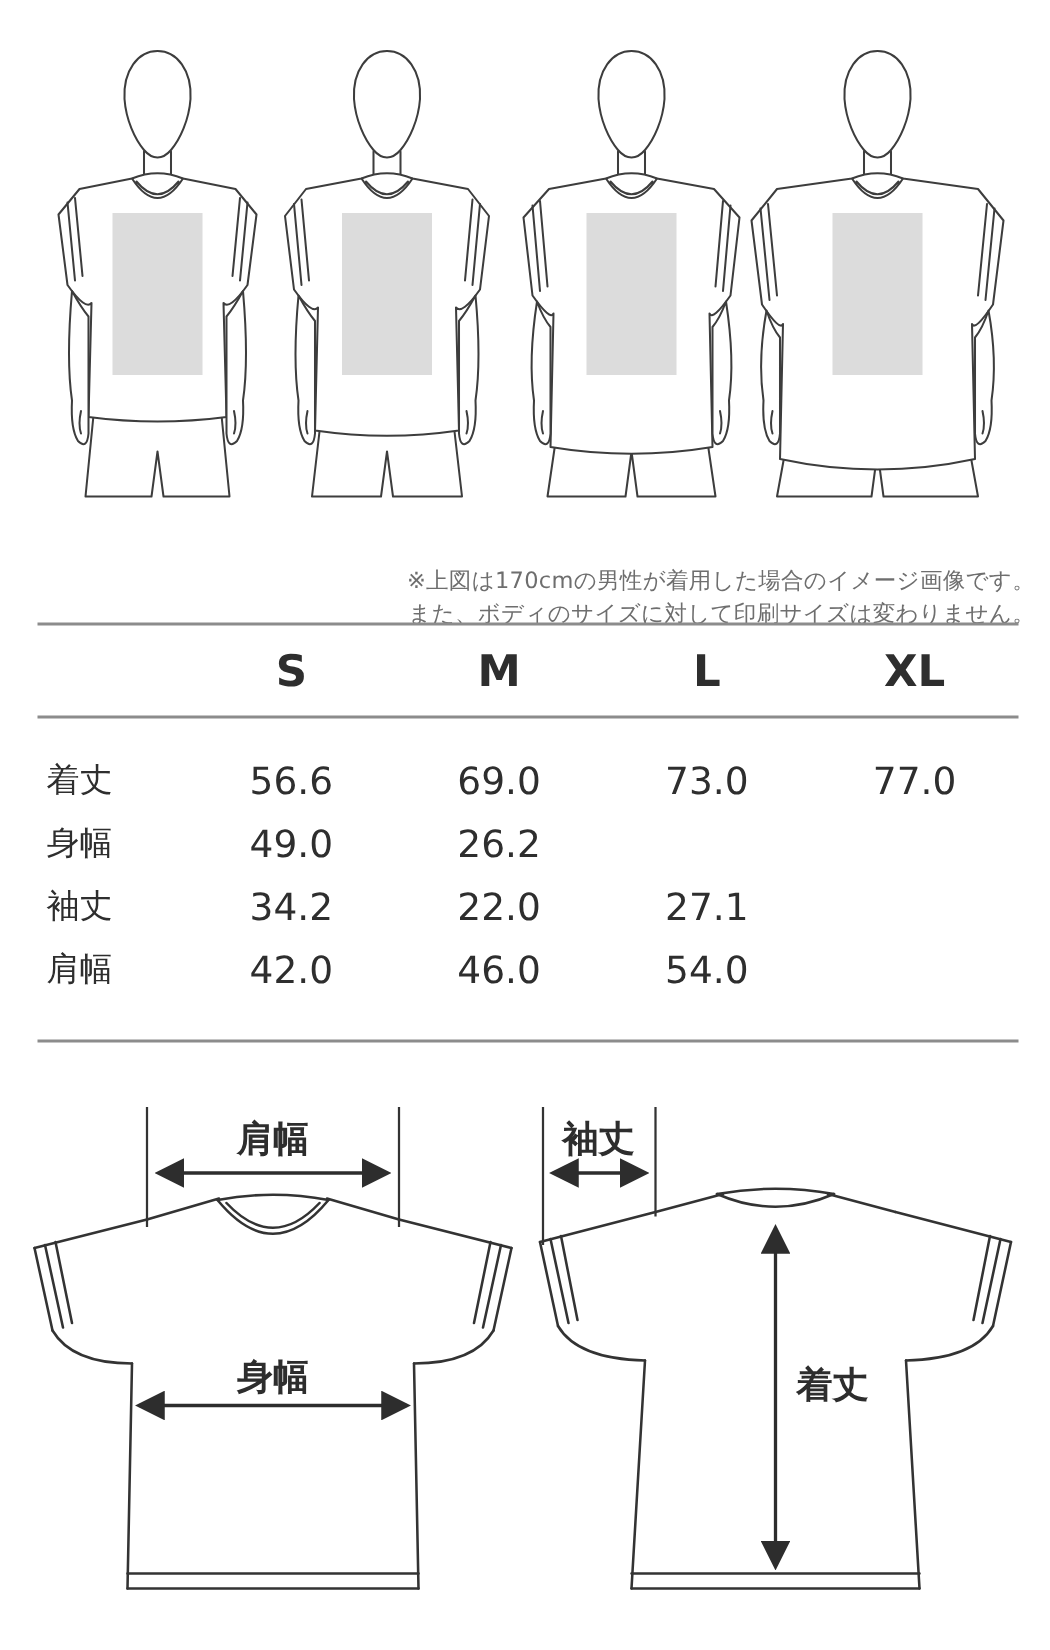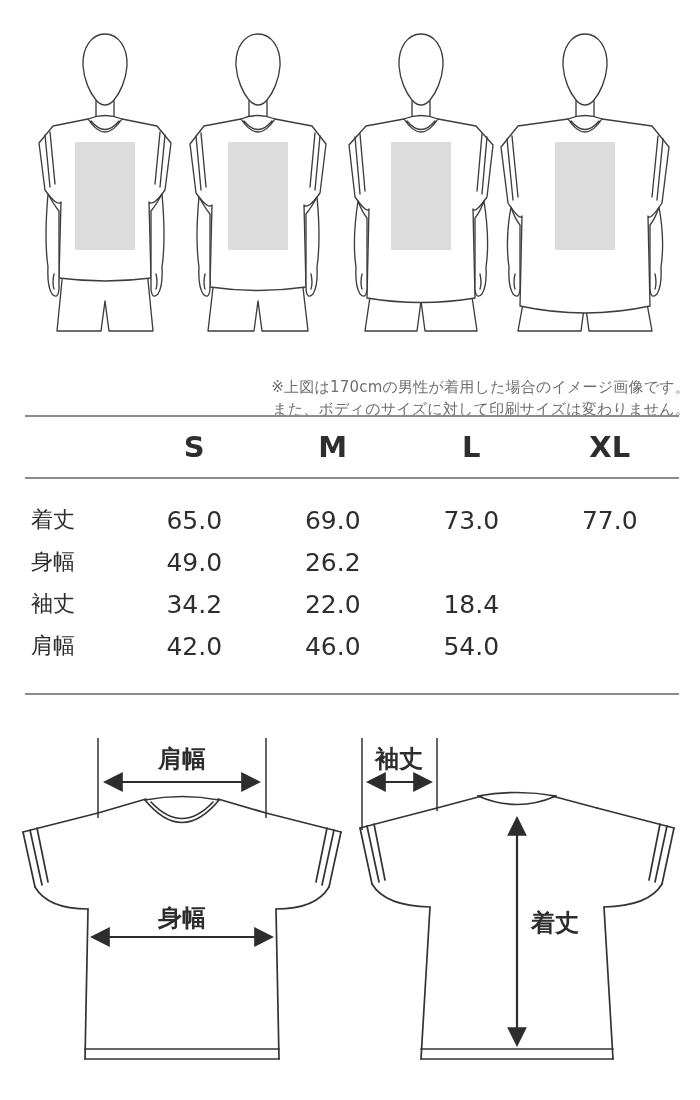--- a/index.html
+++ b/index.html
@@ -168,35 +168,35 @@
   <div class="st-header">
     <span class="col"></span>
     <span class="col">S</span>
     <span class="col">M</span>
     <span class="col">L</span>
     <span class="col">XL</span>
   </div>
   <div class="st-body">
     <div class="st-row">
       <span class="lbl">着丈</span>
-      <span class="val">65.0</span>
+      <span class="val">56.6</span>
       <span class="val">69.0</span>
       <span class="val">73.0</span>
       <span class="val">77.0</span>
     </div>
     <div class="st-row">
       <span class="lbl">身幅</span>
       <span class="val">49.0</span>
       <span class="val">26.2</span>
     </div>
     <div class="st-row">
       <span class="lbl">袖丈</span>
       <span class="val">34.2</span>
       <span class="val">22.0</span>
-      <span class="val">18.4</span>
+      <span class="val">27.1</span>
     </div>
     <div class="st-row">
       <span class="lbl">肩幅</span>
       <span class="val">42.0</span>
       <span class="val">46.0</span>
       <span class="val">54.0</span>
     </div>
   </div>
 </div>
 

